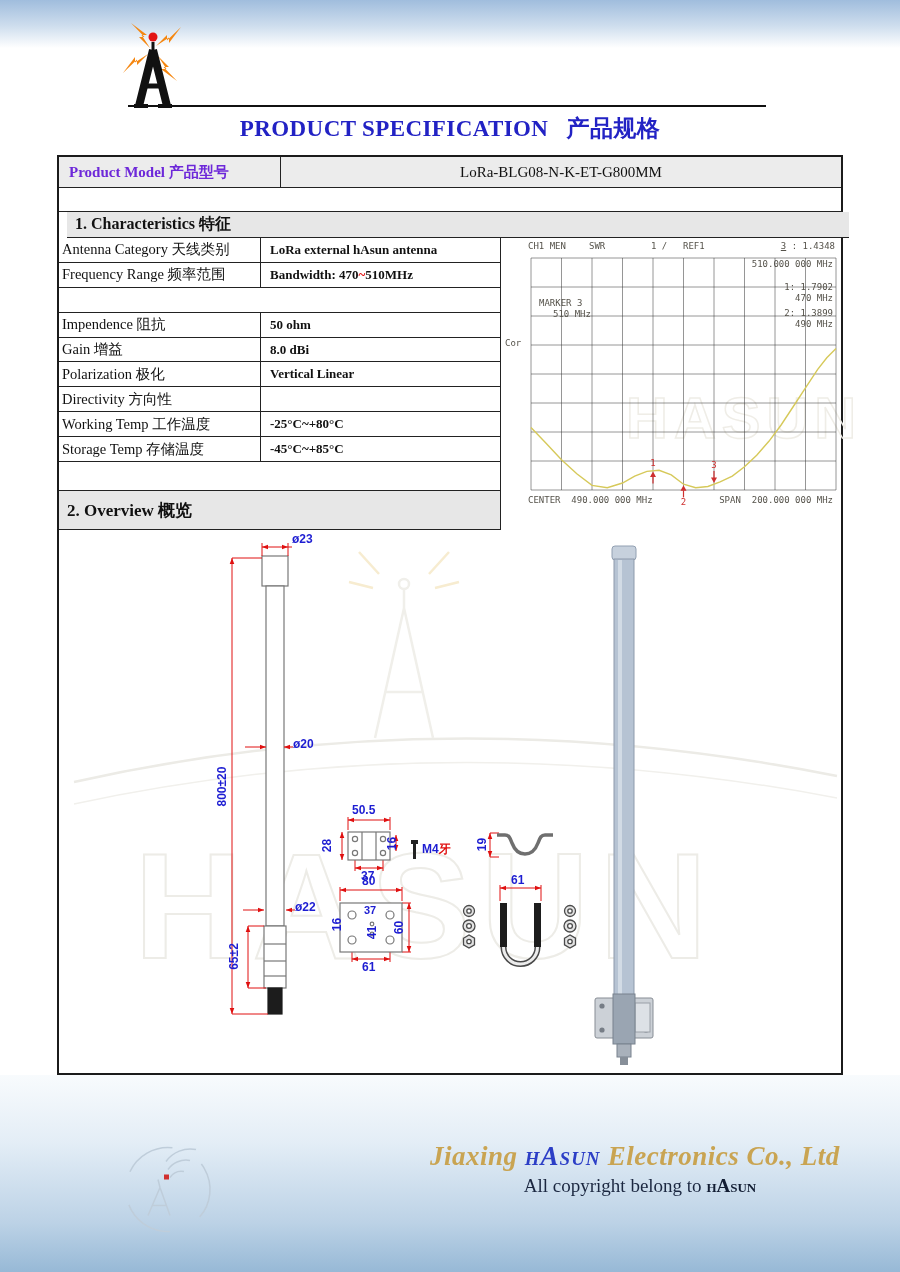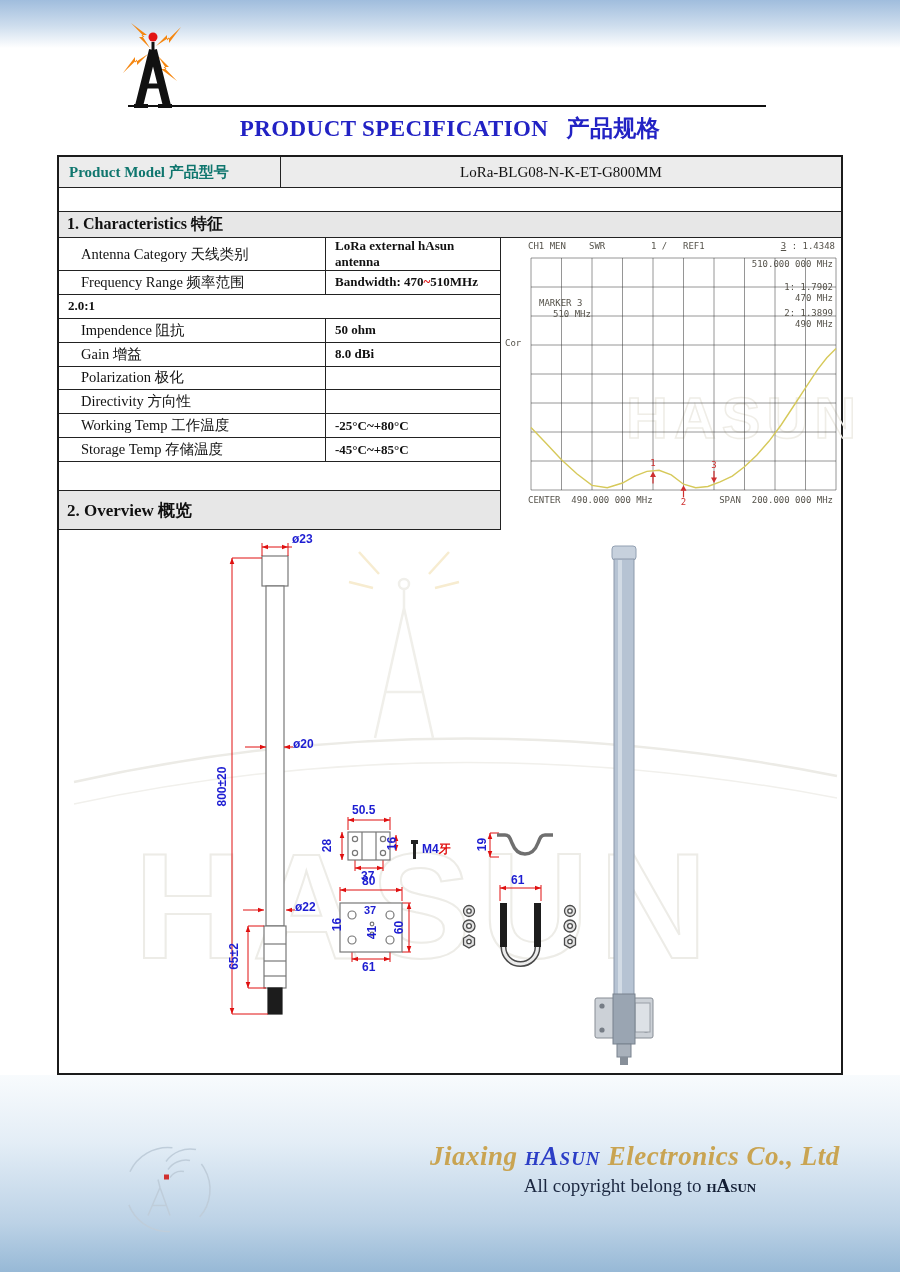--- a/index.html
+++ b/index.html
@@ -15,35 +15,35 @@
   .title{position:absolute;left:0;top:113px;width:900px;text-align:center;
     font-size:23px;font-weight:bold;color:#2222c4;letter-spacing:.4px}
   .title .zh{margin-left:12px}
 
   .box{position:absolute;left:57px;top:155px;width:786px;height:920px;
     border:2px solid #1b1b1b;background:#fff}
 
   .row-model{position:absolute;left:0;top:0;width:782px;height:31px;background:#ececec;
     border-bottom:1px solid #222;display:flex}
   .row-model .lbl{width:222px;border-right:1px solid #222;display:flex;align-items:center;
-    padding-left:10px;font-weight:bold;font-size:15px;color:#0f766e}
+    padding-left:10px;font-weight:bold;font-size:15px;color:#6d28d9}
   .row-model .val{flex:1;display:flex;align-items:center;justify-content:center;font-size:15px;color:#111}
 
   .row-spacer{position:absolute;left:0;top:31px;width:782px;height:24px;background:#fff;
     border-bottom:1px solid #222}
 
   .sec-head{position:absolute;background:#e7e7e7;border-bottom:1px solid #222;font-weight:bold;
     display:flex;align-items:center;padding-left:8px;color:#111}
-  #char-head{left:0;top:55px;width:782px;height:26px;font-size:16px}
+  #char-head{left:8px;top:55px;width:782px;height:26px;font-size:16px}
   #ovr-head{left:0;top:333px;width:441px;height:40px;border-top:1px solid #222;font-size:17px}
 
   .char-table{position:absolute;left:0;top:81px;width:441px;height:224px;display:flex;flex-direction:column}
   .char-row{flex:1;display:flex;border-bottom:1px solid #222;background:#fff}
-  .char-row .cl{width:267px;border-right:1px solid #222;display:flex;align-items:center;
-    padding-left:22px;font-size:14.5px;color:#111}
+  .char-row .cl{width:202px;border-right:1px solid #222;display:flex;align-items:center;
+    padding-left:3px;font-size:14.5px;color:#111}
   .char-row .cv{flex:1;display:flex;align-items:center;padding-left:9px;font-size:13px;
     font-weight:600;color:#111}
   .red-accent{color:#e01010;font-weight:bold}
 
   .chart{position:absolute;left:441px;top:81px;width:341px;height:364px;background:#fff;
     border-left:1px solid #222;border-bottom:1px solid #222;
     font-family:"DejaVu Sans Mono",monospace;font-size:9px;color:#55524a}
   .chart .abs{position:absolute;white-space:pre}
   .ul{text-decoration:underline}
   #vswr-grid{position:absolute;left:30px;top:20px;overflow:visible}
@@ -114,32 +114,32 @@
     </div>
     <div class="char-row">
       <div class="cl">Frequency Range 频率范围</div>
       <div class="cv">
           <span>Bandwidth: 470</span>
           <span class="red-accent">~</span>
           <span>510MHz</span>
         </div>
     </div>
     <div class="char-row">
-      <div class="cv">2.0:1</div>
     </div>
     <div class="char-row">
       <div class="cl">Impendence 阻抗</div>
       <div class="cv">50 ohm</div>
     </div>
     <div class="char-row">
       <div class="cl">Gain 增益</div>
       <div class="cv">8.0 dBi</div>
     </div>
     <div class="char-row">
       <div class="cl">Polarization 极化</div>
+      <div class="cv">Vertical Linear</div>
     </div>
     <div class="char-row">
       <div class="cl">Directivity 方向性</div>
     </div>
     <div class="char-row">
       <div class="cl">Working Temp 工作温度</div>
       <div class="cv">-25°C~+80°C</div>
     </div>
     <div class="char-row">
       <div class="cl">Storage Temp 存储温度</div>

